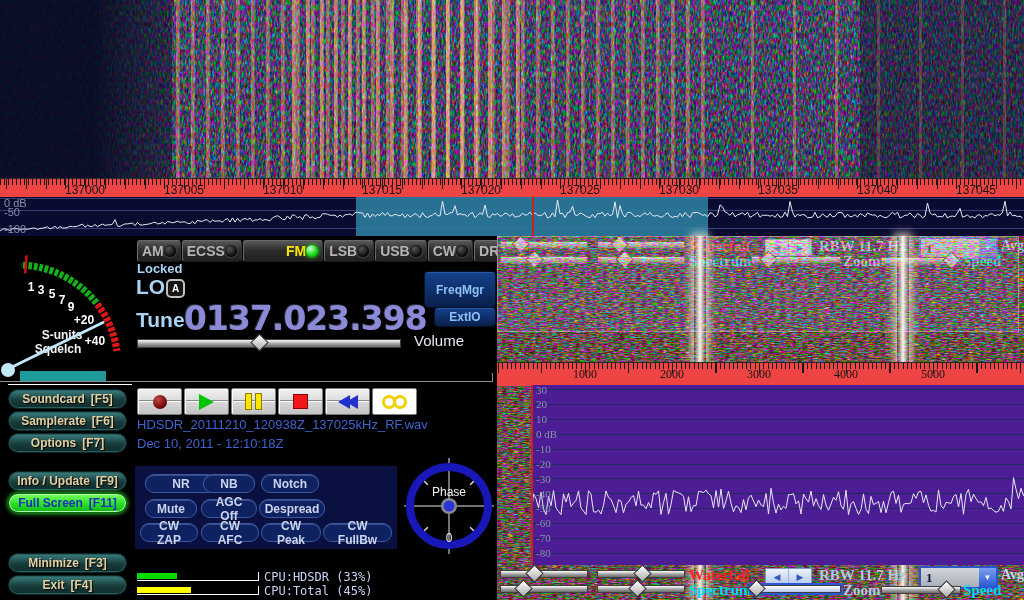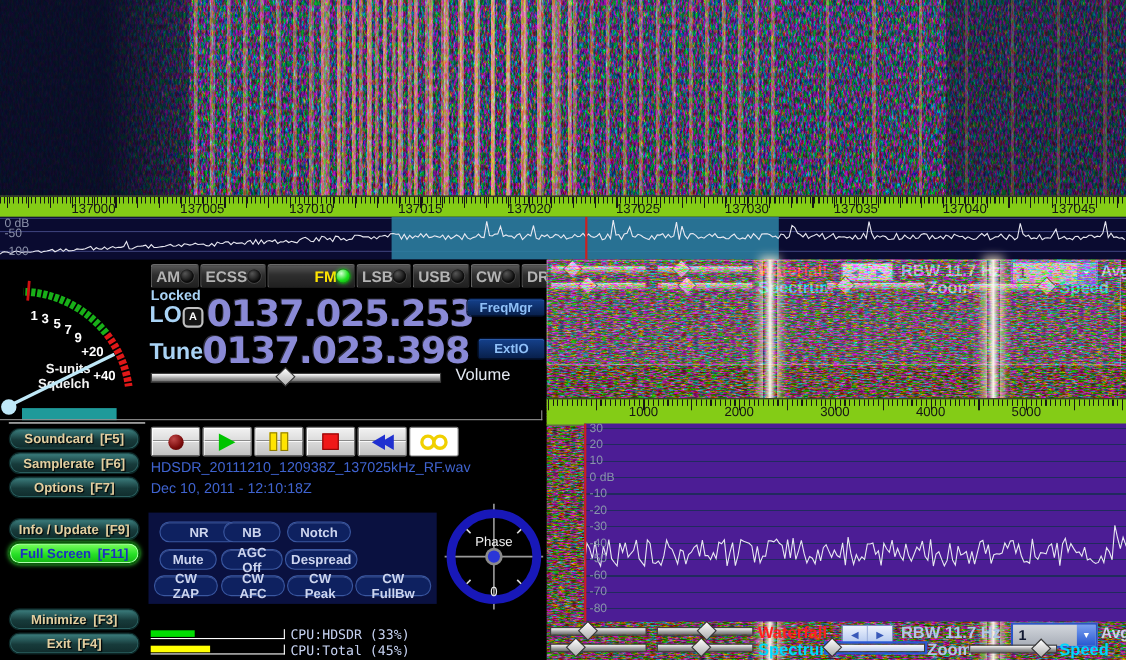--- a/index.html
+++ b/index.html
@@ -14,21 +14,21 @@
   .wf-stripes{left:168px;width:545px;mix-blend-mode:screen;
     background:repeating-linear-gradient(90deg,rgba(255,110,0,0) 0 8px,rgba(255,120,20,.45) 8px 11px,rgba(255,210,60,.22) 11px 12px,rgba(255,110,0,0) 12px 15px);}
   .wf-stripes-hot{left:285px;width:240px;mix-blend-mode:screen;
     background:repeating-linear-gradient(90deg,rgba(255,120,0,0) 0 7px,rgba(255,130,30,.65) 7px 10px,rgba(255,230,120,.35) 10px 11px,rgba(255,120,0,0) 11px 14px);}
   .wf-stripes-sparse{left:715px;width:300px;mix-blend-mode:screen;
     background:repeating-linear-gradient(90deg,rgba(255,120,0,0) 0 36px,rgba(255,130,20,.40) 36px 39px,rgba(255,120,0,0) 39px 42px);}
   .wf-dim-left{left:0;width:172px;background:linear-gradient(90deg,rgba(6,10,34,.92) 0 55%,rgba(6,10,34,.45));}
   .wf-dim-right{left:860px;width:164px;background:rgba(6,10,34,.40);}
 
   
-  .scale{background:#84cc16;border-top:1px solid #2a2a2a;border-bottom:1px solid #555;overflow:hidden;}
+  .scale{background:#ef4444;border-top:1px solid #2a2a2a;border-bottom:1px solid #555;overflow:hidden;}
   .tickrow{position:absolute;left:0;right:0;top:0;}
   .scale-lbl{position:absolute;top:4px;transform:translateX(-50%);font-size:12px;color:#151515;}
 
   
   .spec-main{left:0;top:197px;width:1024px;height:39px;background:#0a0b30;overflow:hidden;}
   .gridline{position:absolute;left:0;right:0;height:1px;background:#3a3f78;}
   .db-main{position:absolute;left:4px;font-size:11px;color:#8a90a8;}
   .passband{position:absolute;top:0;bottom:0;background:rgba(44,128,160,.88);}
   .redline{position:absolute;top:0;bottom:0;width:2px;background:#cc2020;}
   svg.jag{position:absolute;left:0;top:0;}
@@ -97,21 +97,21 @@
     color:#cdd5ee;font-weight:bold;font-size:12px;display:flex;align-items:center;justify-content:center;cursor:pointer;
     box-shadow:inset 0 1px 0 rgba(140,160,220,.35);}
 
   
   .datetime{left:136px;top:548px;color:#7d8cab;font-weight:bold;font-size:17px;letter-spacing:.5px;}
   .cpu-track{position:absolute;left:137px;width:121px;height:8px;background:#000;border-bottom:1px solid #fff;border-right:1px solid #fff;}
   .cpu-fill{height:6px;margin-top:1px;}
   .cpu-lbl{position:absolute;left:264px;font-family:"DejaVu Sans Mono",monospace;font-size:12px;color:#c6d2f2;white-space:pre;}
 
   
-  .rcol{left:497px;top:236px;width:527px;height:364px;}
+  .rcol{left:497px;top:236px;width:527px;height:364px;font-family:Liberation Serif, serif;}
   .rl{position:absolute;font-weight:bold;font-size:15px;}
   .wf2{left:3px;top:32px;width:520px;height:94px;background:#101838;border:1px solid #808080;overflow:hidden;}
   .wf2 svg{position:absolute;inset:0;}
   .wf2-warm{position:absolute;inset:0;background:rgba(255,90,0,.14);mix-blend-mode:screen;}
   .wf2-stripe{position:absolute;top:0;bottom:0;width:12px;
     background:linear-gradient(90deg,rgba(255,255,255,0),rgba(255,252,240,.95),rgba(255,255,255,0));
     box-shadow:0 0 9px 3px rgba(255,240,210,.75);}
   .audio-scale{left:0;top:126px;width:527px;height:23px;}
   .spec2{left:3px;top:149px;width:518px;height:180px;background:#4c1d95;overflow:hidden;margin-left:31px;}
   .spec2-grid{position:absolute;left:0;right:0;top:4px;bottom:0;
@@ -260,22 +260,21 @@
       </div>
     <div class="modebtn">
         <span>DRM</span>
         <span class="led"></span>
       </div>
   </div>
 
   <span class="vfo-lbl" style="left:137px;top:261px;font-size:13px;">Locked</span>
   <span class="vfo-lbl" style="left:136px;top:275px;font-size:21px;">LO</span>
   <span class="abadge" style="left:166px;top:279px;">A</span>
-  <span class="digits" style="left:188px;top:265px;">0137.025.253</span>
-  <button class="bluebtn" style="left:424px;top:271px;width:72px;height:17px;">FreqMgr</button>
+  <button class="bluebtn" style="left:424px;top:271px;width:72px;height:37px;">FreqMgr</button>
   <span class="vfo-lbl" style="left:136px;top:308px;font-size:21px;">Tune</span>
   <span class="digits" style="left:184px;top:299px;">0137.023.398</span>
   <button class="bluebtn" style="left:434px;top:307px;width:62px;height:20px;">ExtIO</button>
 
   <div class="track" style="left:137px;top:339px;width:262px;">
     <div class="thumb" style="left:calc(46% - 6px);"></div>
   </div>
   <span class="abs" style="left:414px;top:332px;font-size:15px;color:#e4e9f2;">Volume</span>
 
   <div class="abs hline" style="left:0;top:381px;width:493px;height:1px;"></div>

